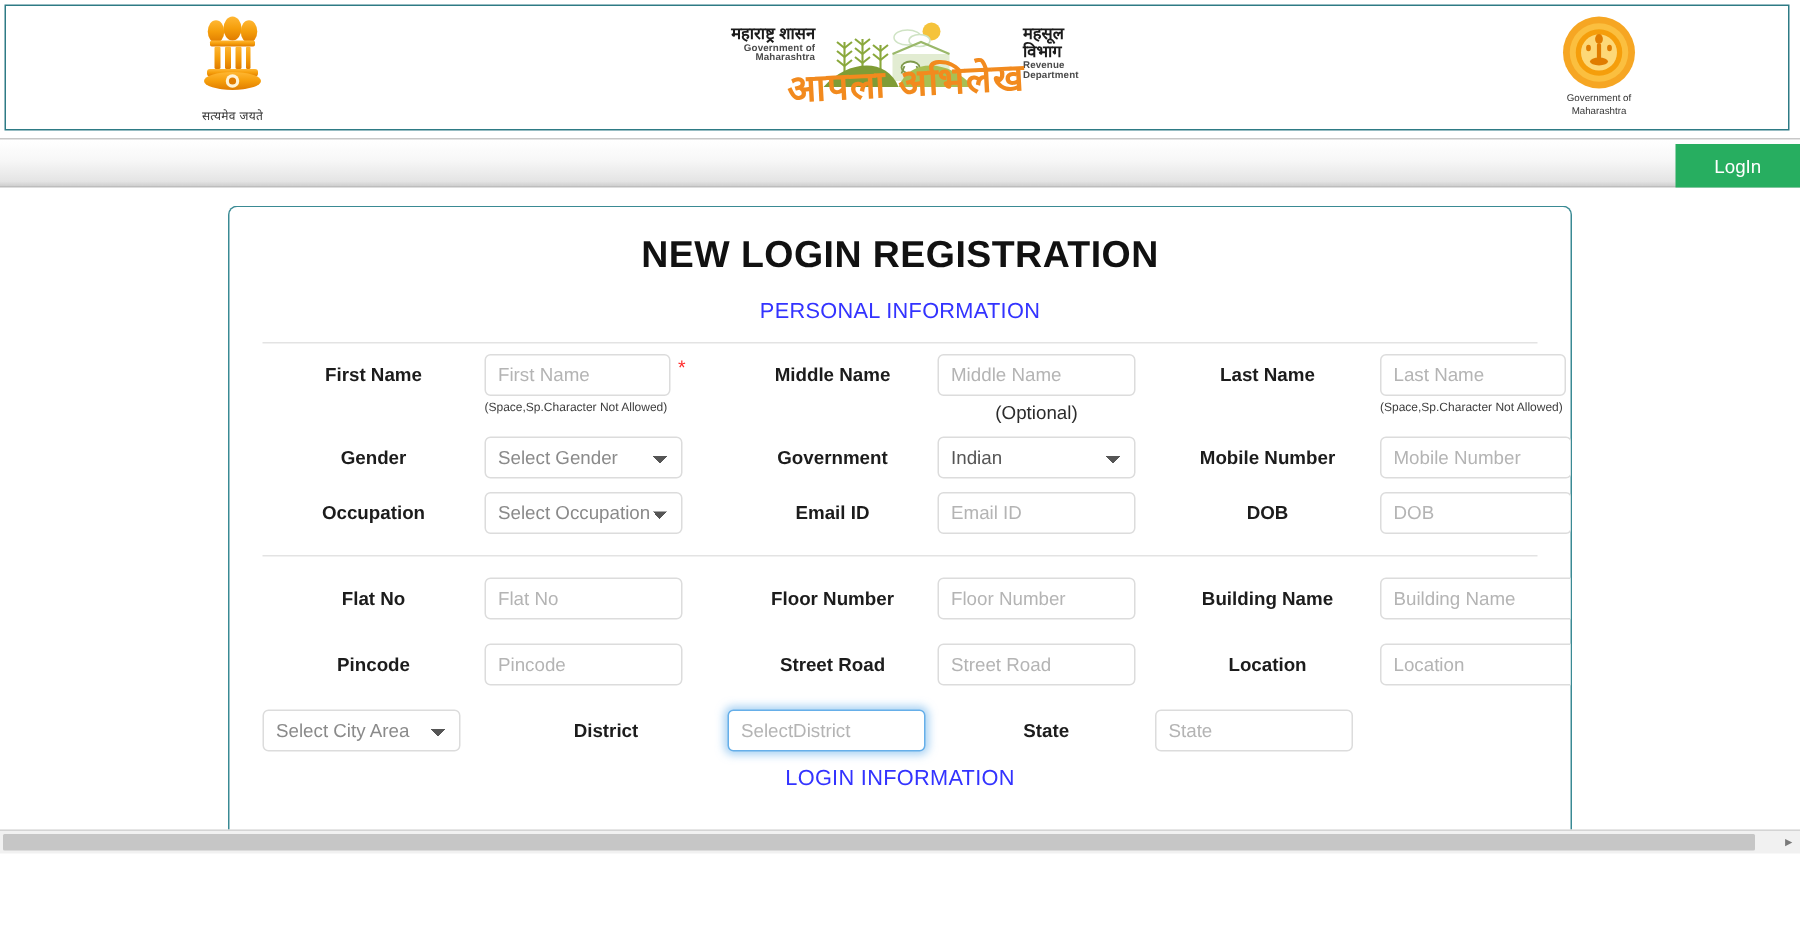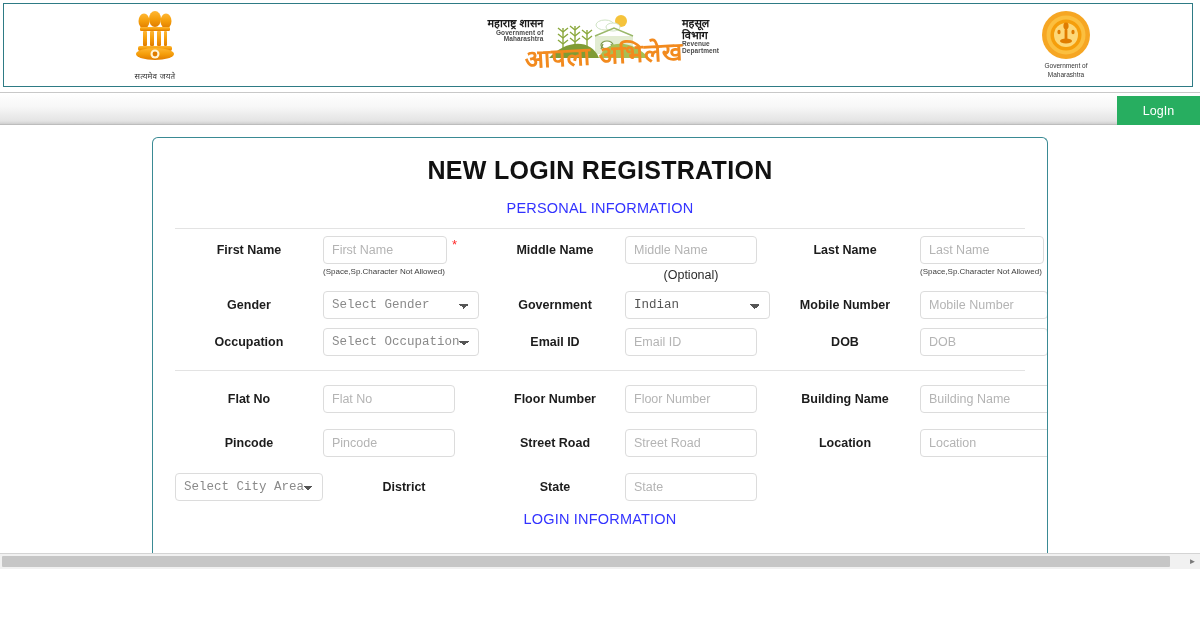--- a/index.html
+++ b/index.html
@@ -196,34 +196,33 @@
     border-radius: 4px;
     background: #ffffff;
     font-size: 12.5px;
     color: #555555;
     padding: 0 8px;
     box-sizing: border-box;
     font-family: "Liberation Sans", sans-serif;
     outline: none;
   }
   select.ctl {
-    width: 156px;
+    width: 132px;
     color: #8a8a8a;
     -webkit-appearance: none;
     appearance: none;
     background-image:
       linear-gradient(45deg, transparent 50%, #555 50%),
       linear-gradient(135deg, #555 50%, transparent 50%);
     background-position:
       calc(100% - 14px) 12px,
       calc(100% - 9px) 12px;
     background-size: 5px 5px, 5px 5px;
     background-repeat: no-repeat;
     padding-right: 10px;
-    font-family: Liberation Mono, monospace;
   }
   select.ctl.has-value { color: #555555; }
   input.ctl::placeholder { color: #b4b4b4; }
   input.ctl.wide { width: 132px; }
   input.ctl.widest { width: 128px; }
 
   input.ctl.focused {
     border: 1px solid #66afe9;
     box-shadow: 0 0 6px 2px rgba(102,175,233,.55);
     color: #777;
@@ -514,20 +513,25 @@
   <div class="grid" style="margin-top:9px;">
     <div class="fld-cell">
       <div class="ctl-wrap">
         <select class="ctl">
           <option>Select City Area</option>
         </select>
       </div>
     </div>
 
     <div class="fld-label">District</div>
+    <div class="fld-cell">
+      <div class="ctl-wrap">
+        <input class="ctl wide focused" type="text" placeholder="SelectDistrict" style="">
+      </div>
+    </div>
 
     <div class="fld-label">State</div>
     <div class="fld-cell">
       <div class="ctl-wrap">
         <input class="ctl wide" type="text" placeholder="State" style="">
       </div>
     </div>
   </div>
 
   <div class="section-head" style="margin-top:10px;">LOGIN INFORMATION</div>

